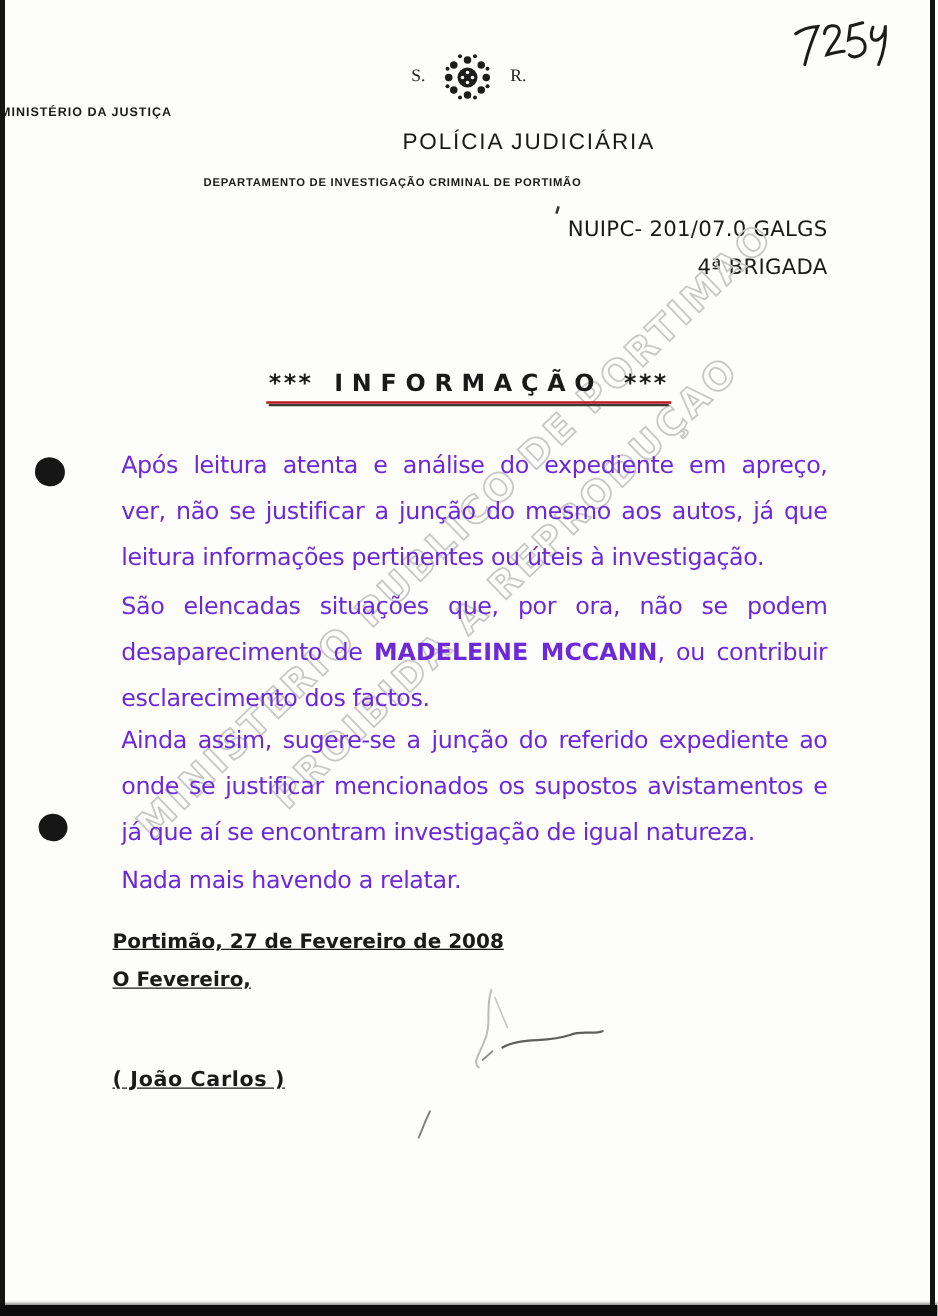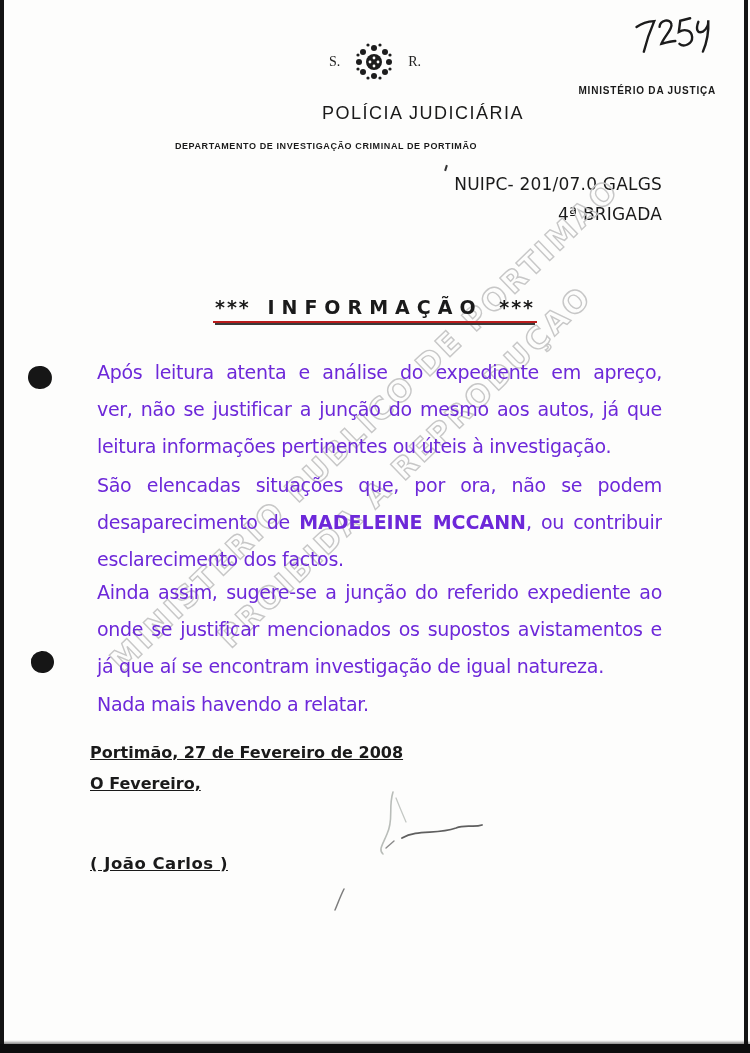--- a/index.html
+++ b/index.html
@@ -18,23 +18,23 @@
   .hole.h1{left:28px;top:366px;width:24px;height:23px;transform:rotate(8deg);}
   .hole.h2{left:31px;top:651px;width:23px;height:22px;transform:rotate(-6deg);}
 
   
   .handnum{left:634px;top:12px;transform:rotate(-3deg);}
 
   
   .crest-row{left:0;top:42px;width:750px;text-align:center;}
   .crest-inner{display:inline-flex;align-items:center;gap:14px;}
   .sr{font-family:"Liberation Serif",serif;font-size:14px;color:#222;}
-  .ministry{left:0;top:85px;width:716px;text-align:right;font-size:10px;font-weight:bold;letter-spacing:.8px;font-family:"Liberation Sans",sans-serif;}
+  .ministry{left:0;top:85px;width:716px;text-align:left;font-size:10px;font-weight:bold;letter-spacing:.8px;font-family:"Liberation Sans",sans-serif;}
   .org{left:0;top:103px;width:750px;text-align:center;font-size:18px;font-weight:500;letter-spacing:1.5px;font-family:"Liberation Sans",sans-serif;margin-left:48px;}
-  .dept{left:12px;top:141px;width:628px;text-align:center;font-size:9px;font-weight:bold;letter-spacing:.6px;font-family:"Liberation Sans",sans-serif;}
+  .dept{left:0;top:141px;width:628px;text-align:center;font-size:9px;font-weight:bold;letter-spacing:.6px;font-family:"Liberation Sans",sans-serif;}
 
   
   .refblock{right:88px;top:169px;text-align:right;font-weight:normal;font-size:17px;line-height:30px;letter-spacing:.2px;}
 
   .speck{left:445px;top:165px;width:2px;height:6px;background:#333;transform:rotate(18deg);}
 
   
   .doc-title{left:0;top:296px;width:750px;text-align:center;}
   .doc-title .tline{display:inline-block;font-weight:bold;font-size:19px;
     border-bottom:2px solid #b91c1c;box-shadow:0 4px 0 -2px #3a3a3a;padding:0 2px 3px 2px;}

